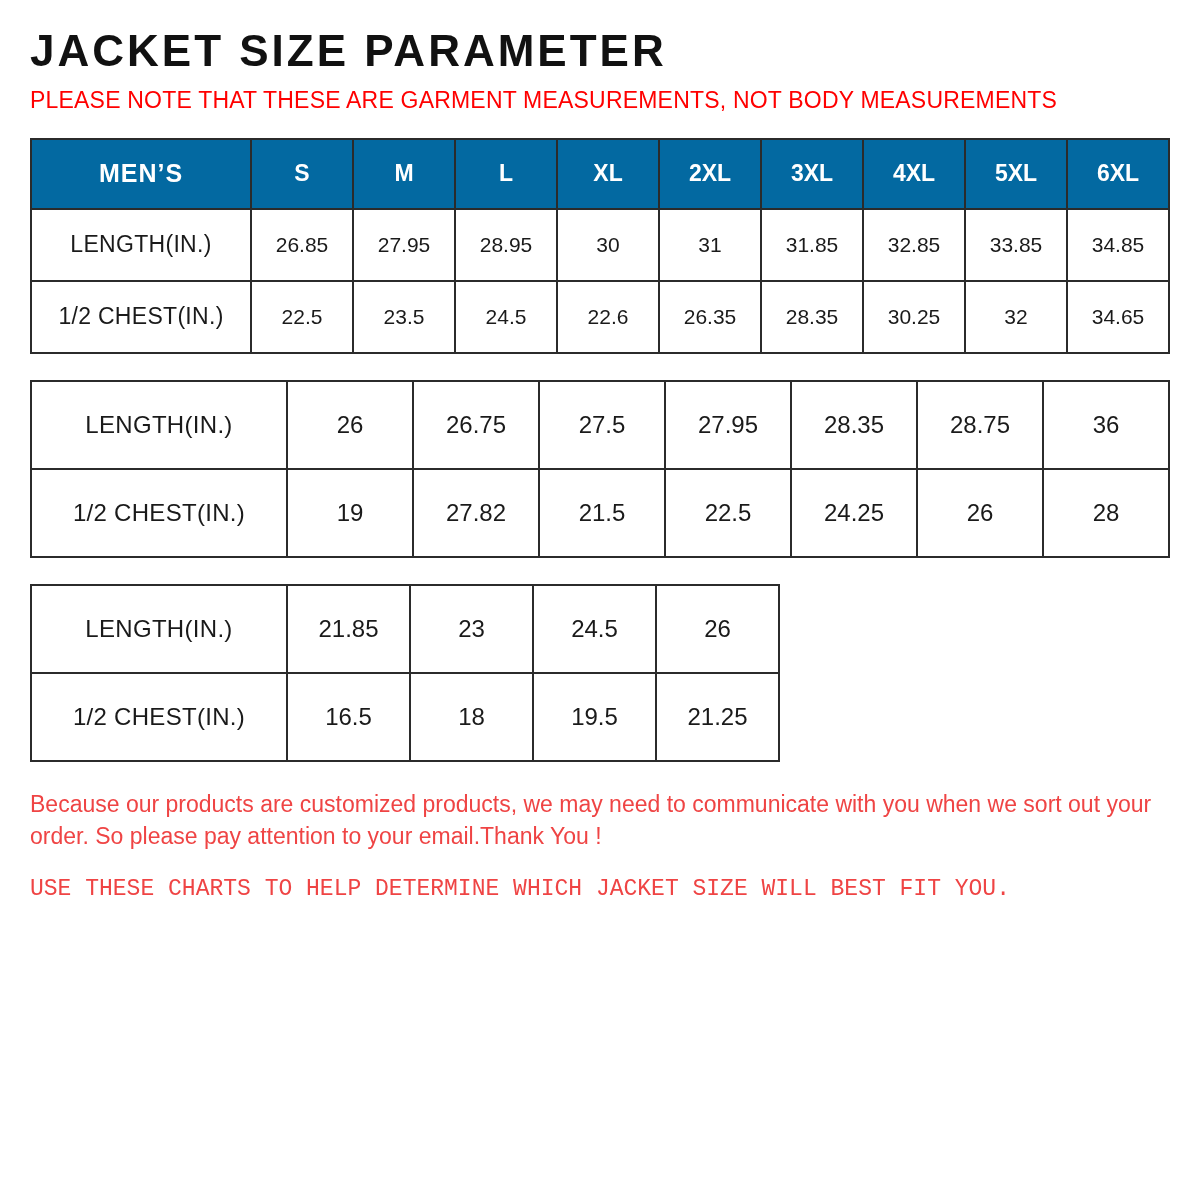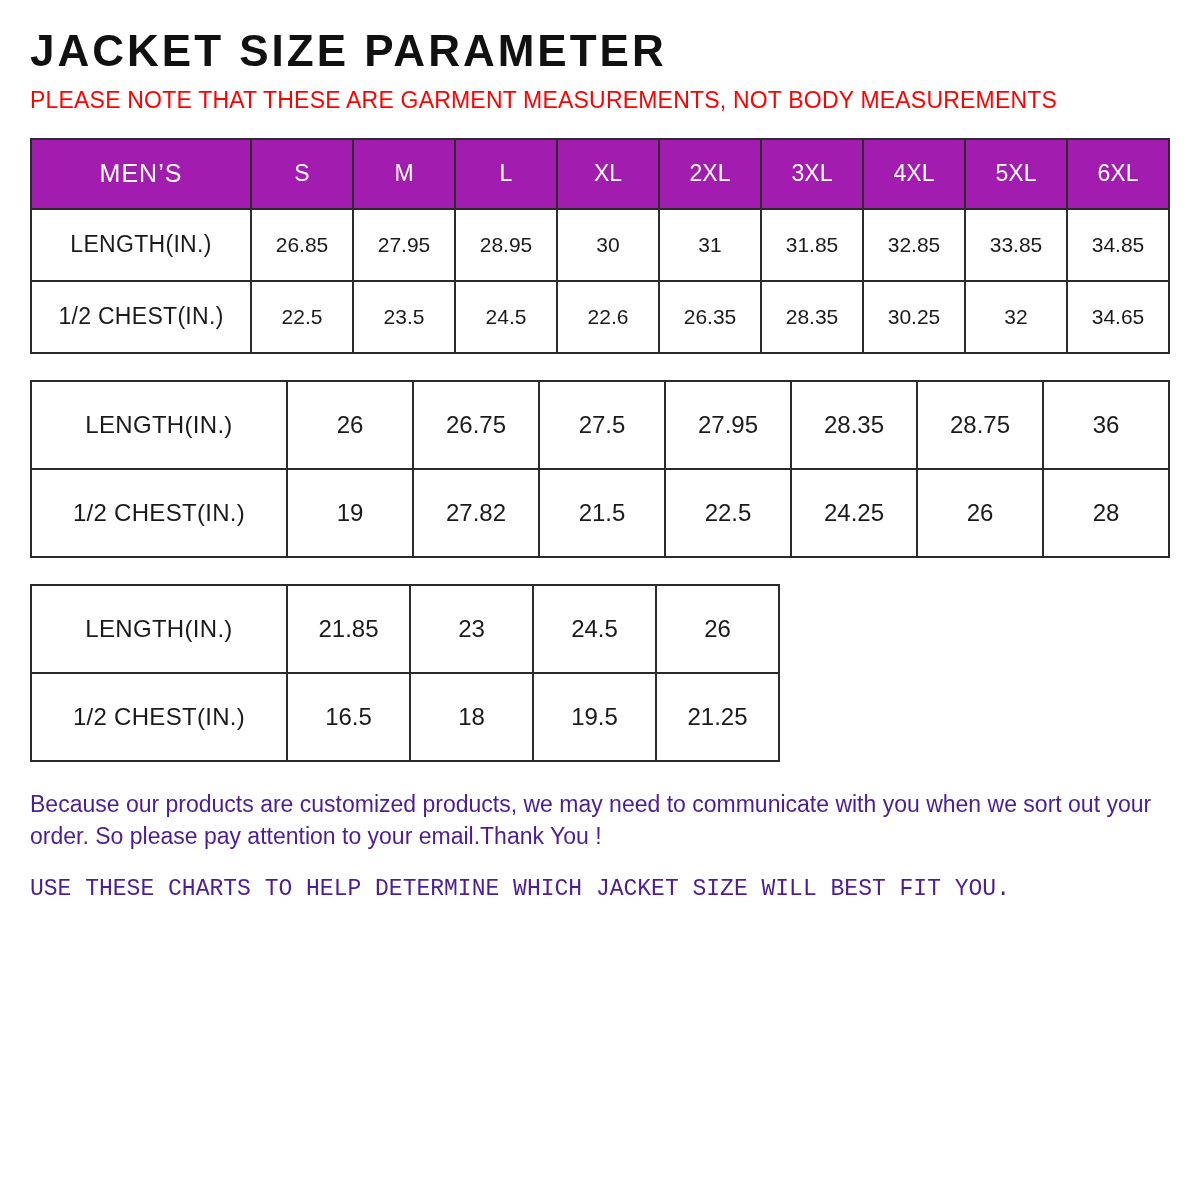--- a/index.html
+++ b/index.html
@@ -45,23 +45,23 @@
   table.size-table td {
     border: 2px solid #2b2b2b;
     text-align: center;
     vertical-align: middle;
     font-size: 21px;
     color: #1a1a1a;
     background: #ffffff;
     padding: 0;
   }
   table.size-table tr.head td {
-    background: #a21caf;
+    background: #0369a1;
     color: #ffffff;
-    font-weight: normal;
+    font-weight: bold;
   }
   table.size-table tr.head td.cat {
     font-size: 25px;
     letter-spacing: 1px;
   }
   table.size-table td.rowlabel {
     font-size: 23px;
     letter-spacing: 0.3px;
   }
   
@@ -80,21 +80,21 @@
   #youth-table { width: 748px; }
   #youth-table tr.head td { height: 80px; font-size: 27px; }
   #youth-table tr.datarow td { height: 86px; font-size: 24px; }
   #youth-table tr.head td.cat { font-size: 28px; }
   #youth-table td.rowlabel { font-size: 25px; }
 
   .footer {
     margin-top: 6px;
   }
   .footer p {
-    color: #4c1d95;
+    color: #ef4444;
     font-size: 23px;
     line-height: 1.42;
     margin: 0 0 20px 0;
   }
   .footer p.last {
     margin-bottom: 8px;
     font-family: Liberation Mono, monospace;
   }
 </style>
 </head>

